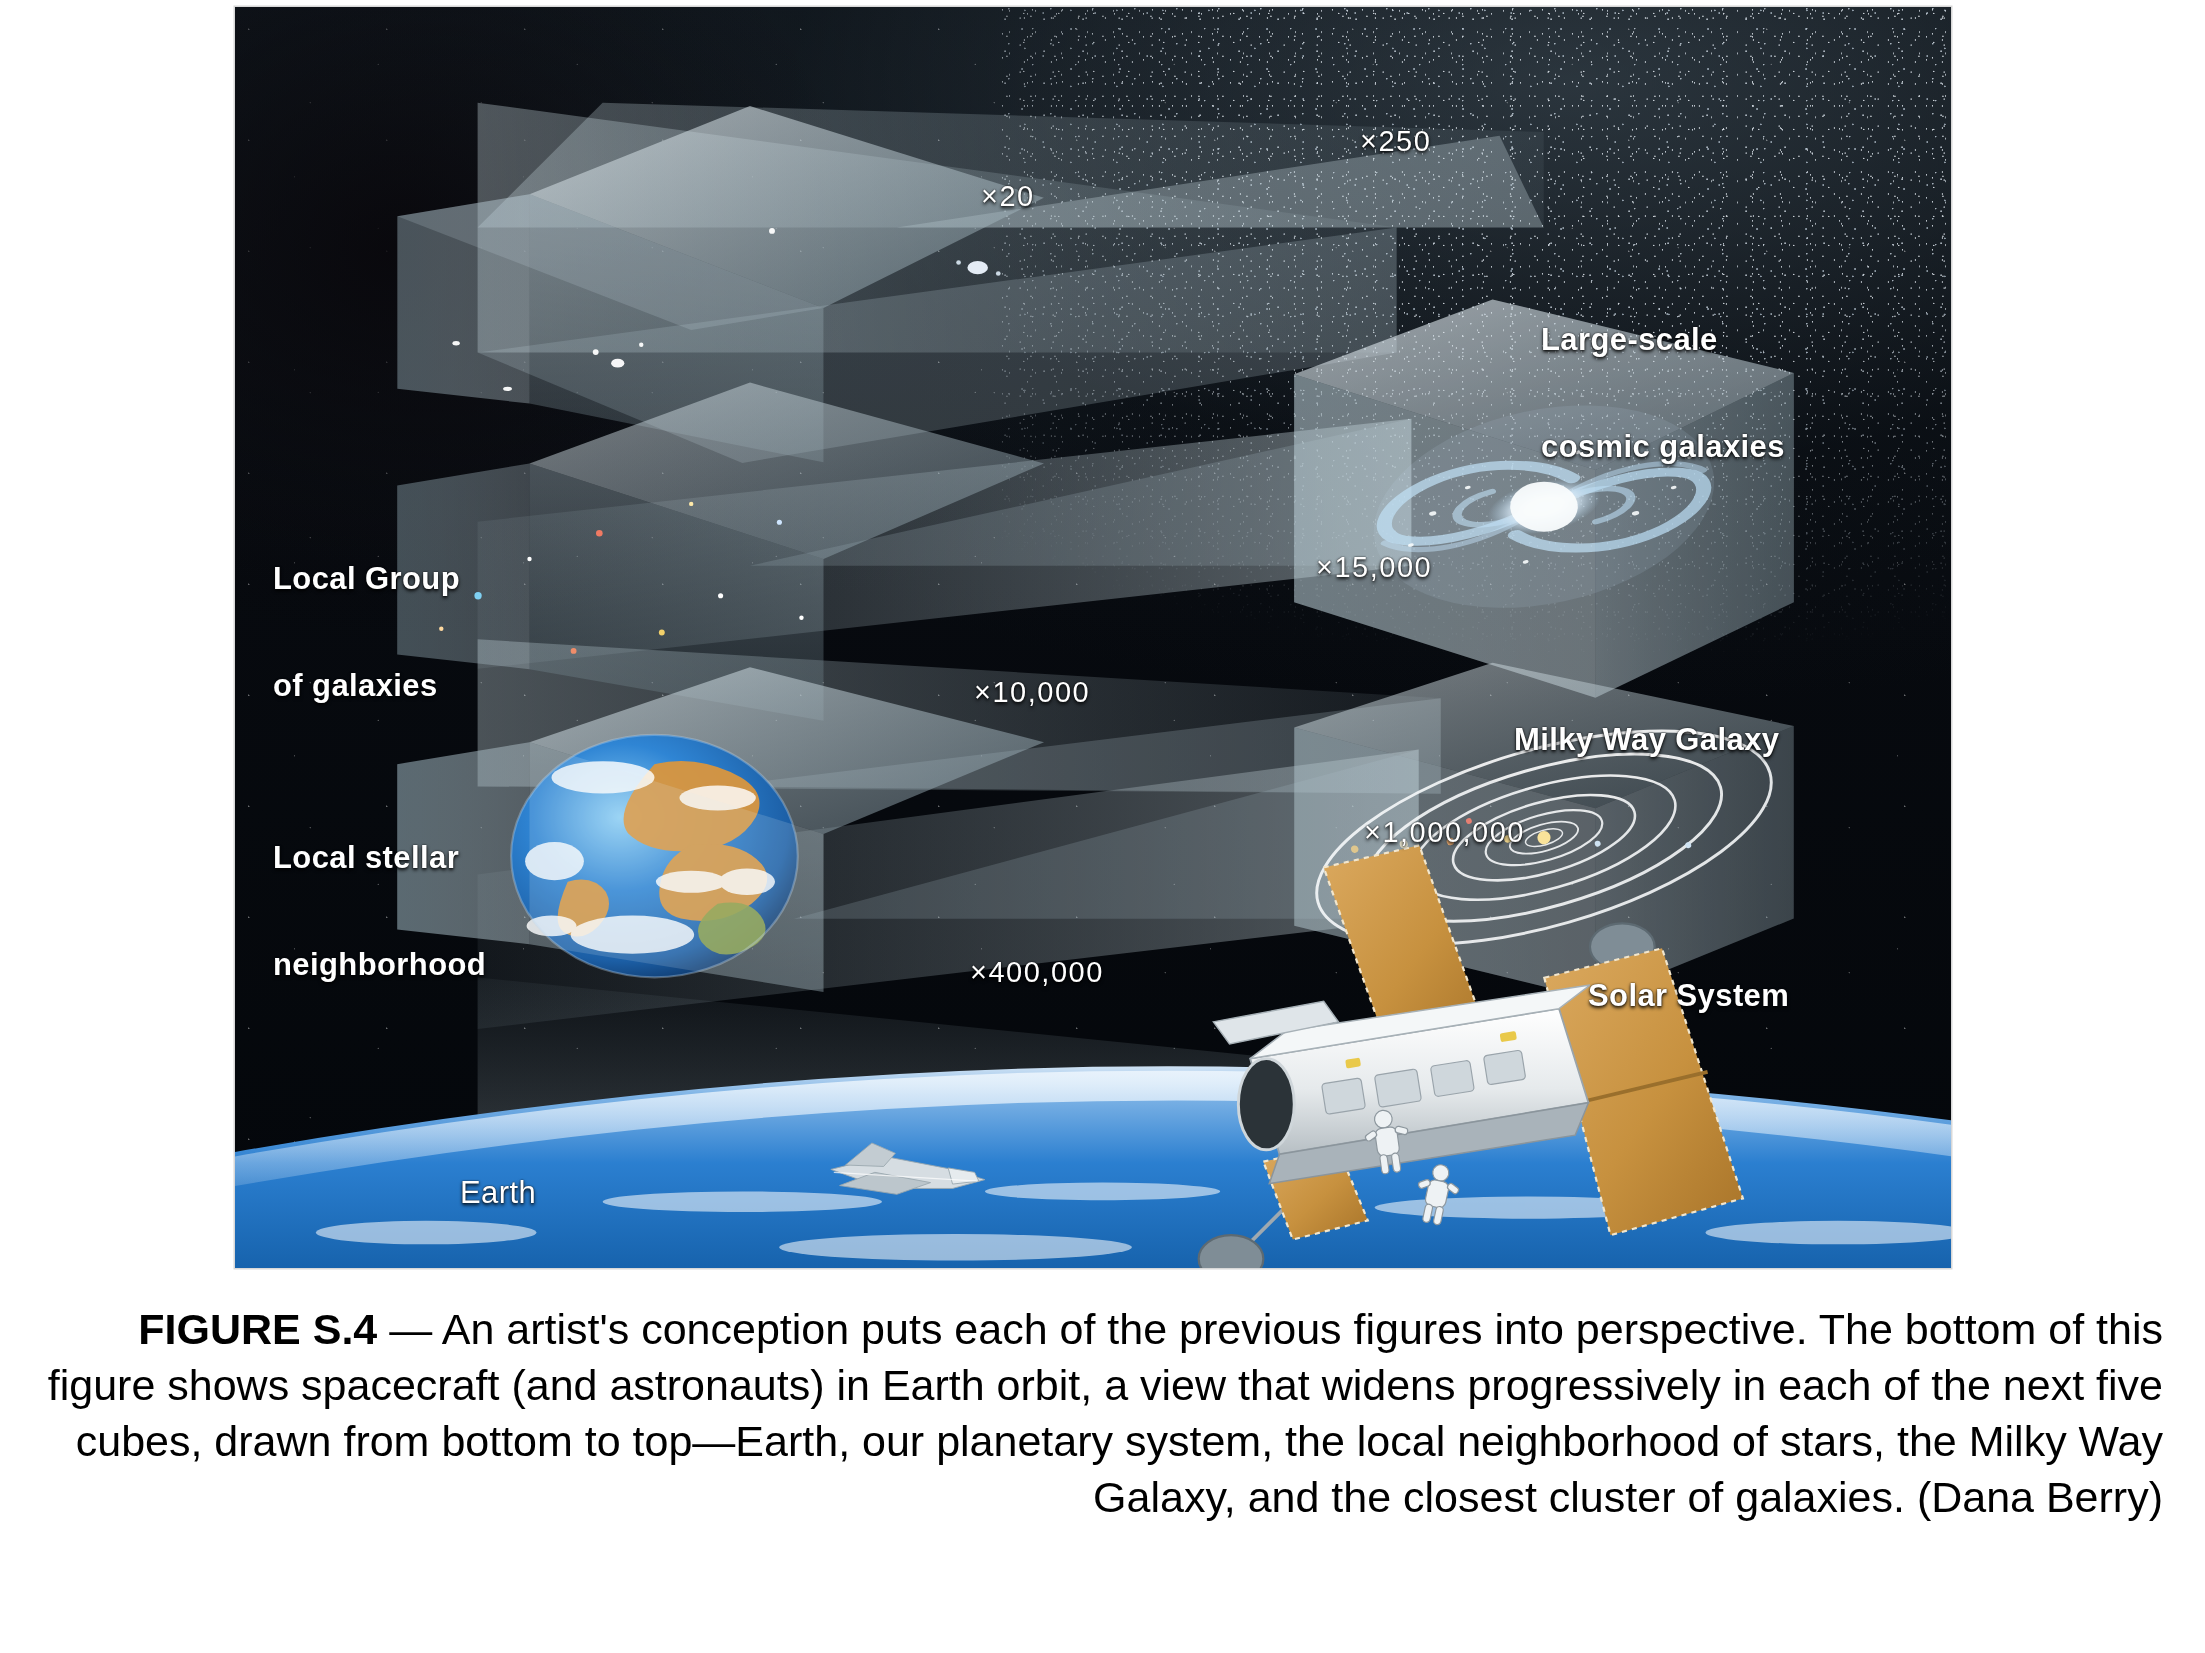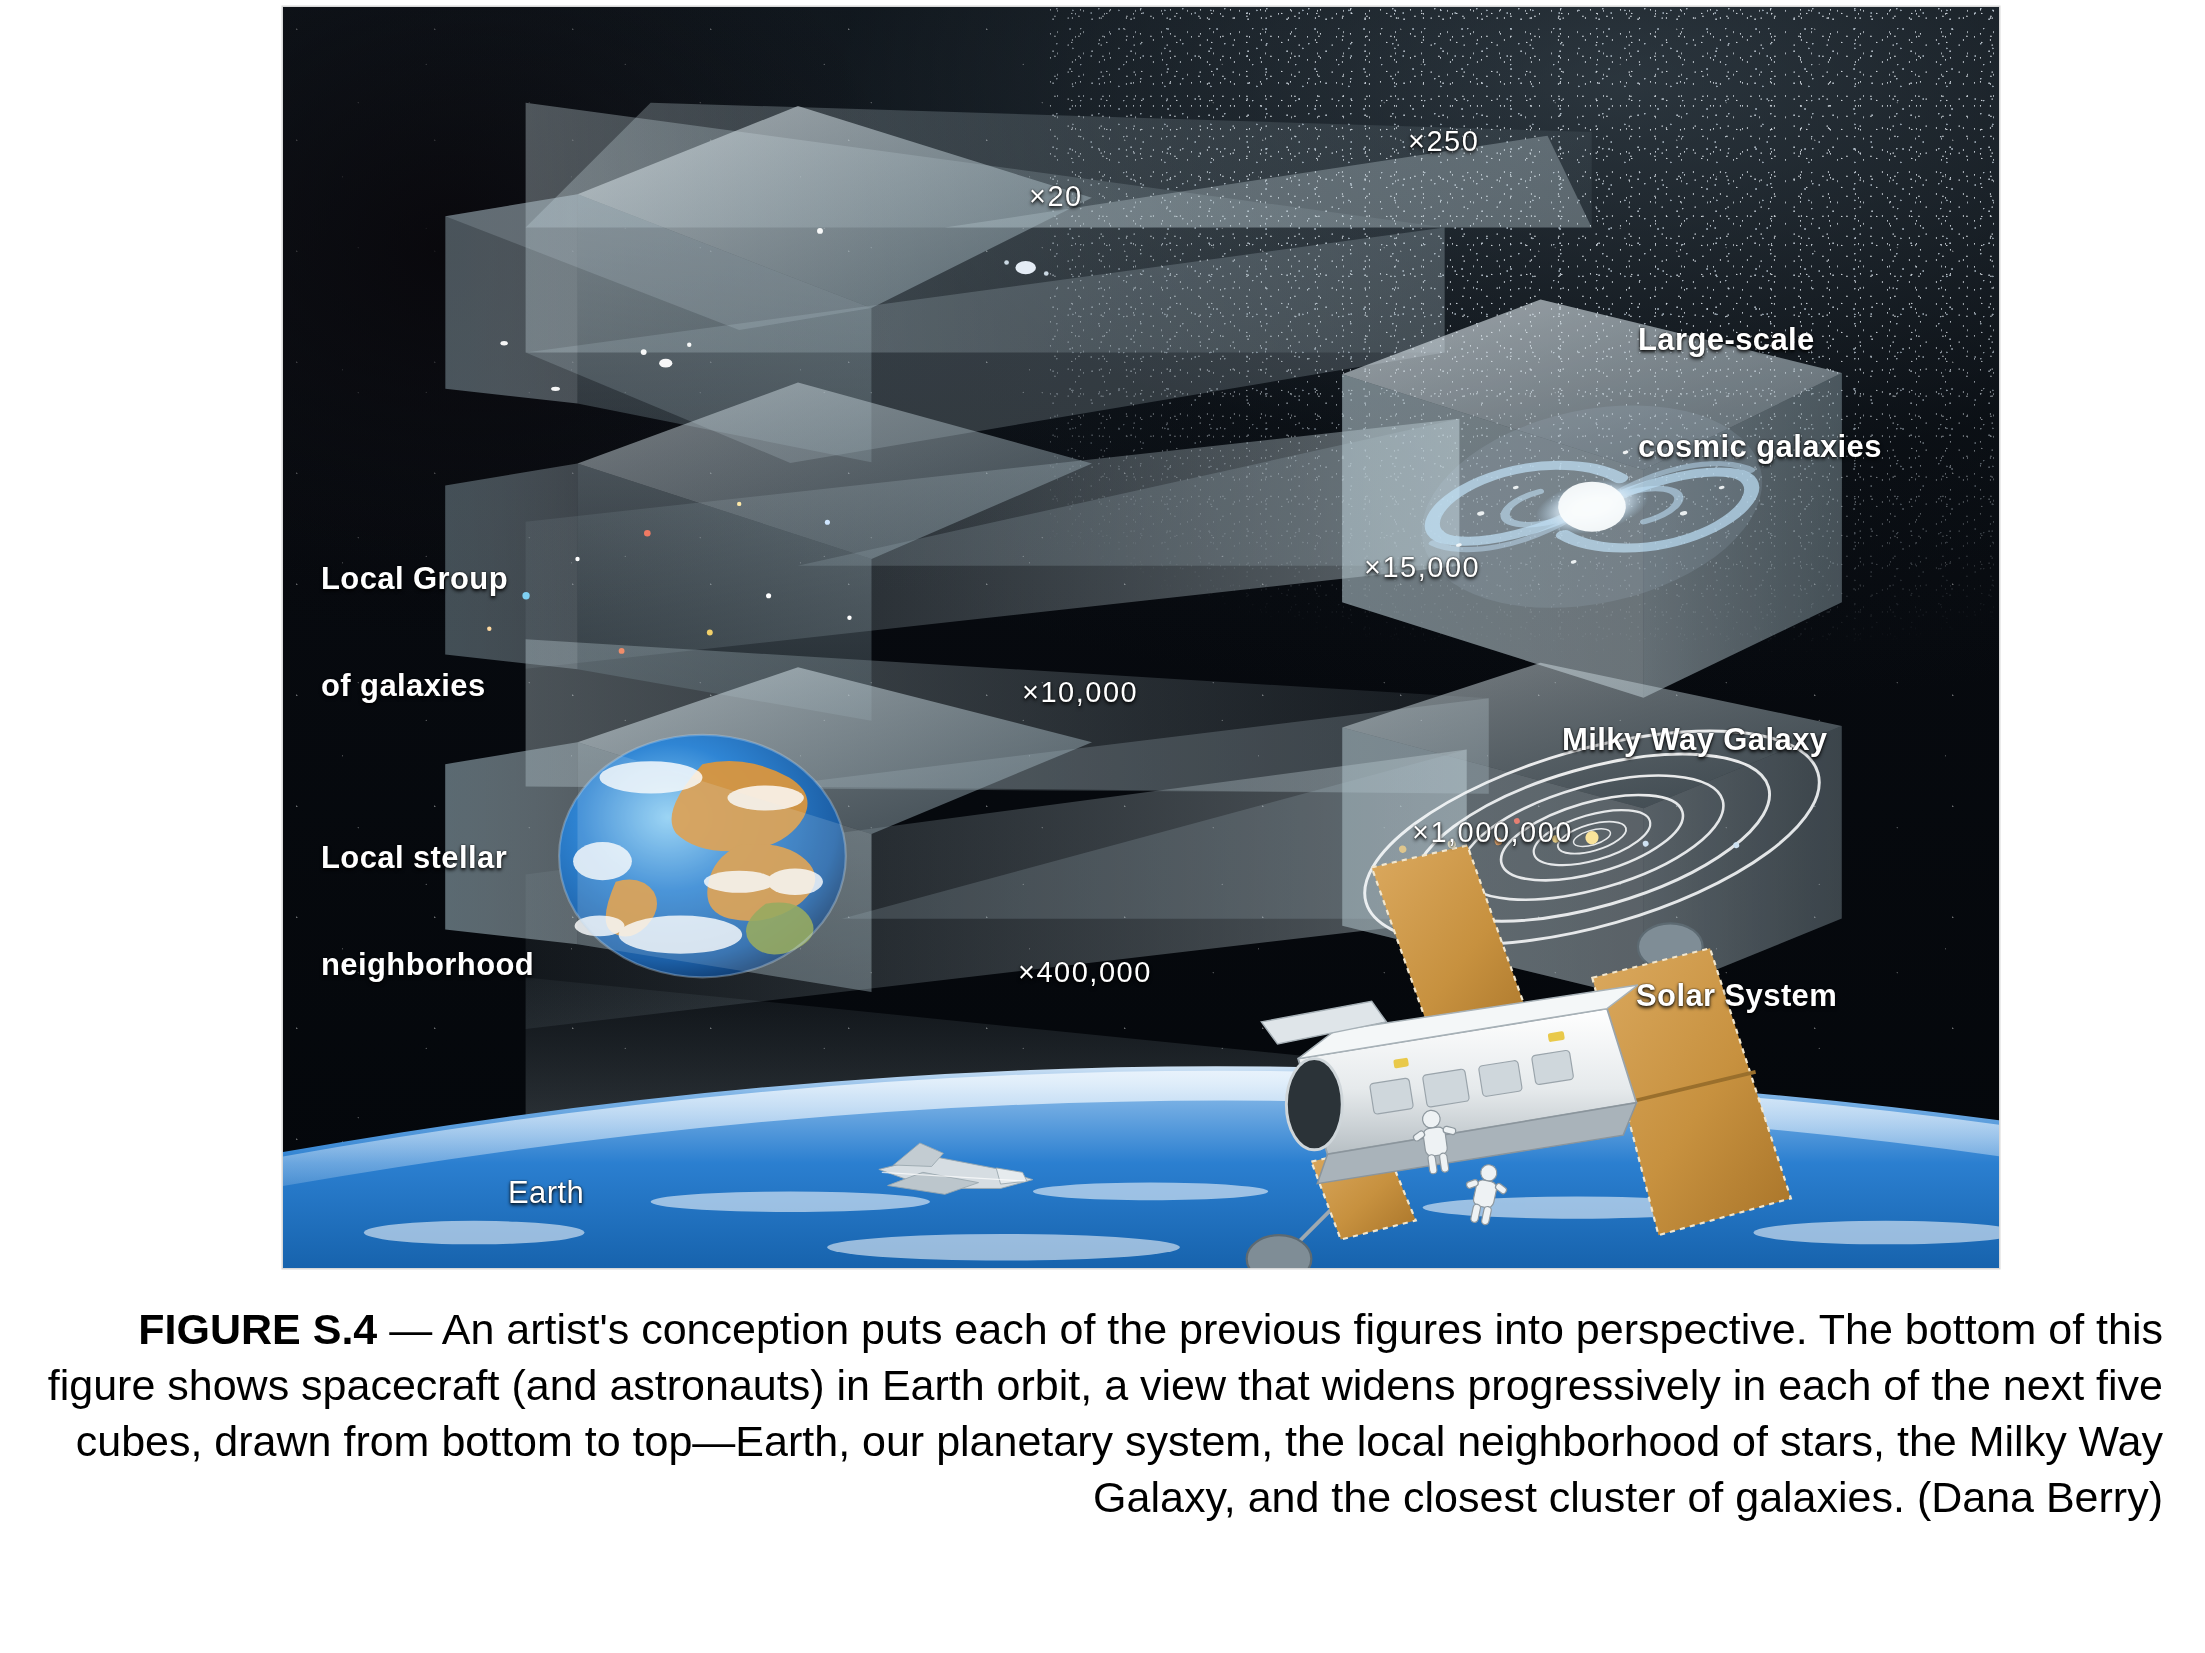--- a/index.html
+++ b/index.html
@@ -5,21 +5,20 @@
   html,body{margin:0;padding:0;background:#ffffff;}
   body{width:2205px;height:1654px;font-family:"Liberation Sans",sans-serif;overflow:hidden;}
 
   #figure-root{position:relative;width:2205px;height:1654px;background:#fff;}
 
   
   #artwork{
     position:absolute;left:235px;top:7.4px;width:1716px;height:1261px;
     background:#05080c;overflow:hidden;
     box-shadow:0 0 0 1.5px #d8d8d8;
-    margin-left:48px;
   }
 
   
   .sky-base{position:absolute;inset:0;
     background:
       radial-gradient(120% 80% at 78% 6%, rgba(70,85,95,0.55) 0%, rgba(20,28,34,0.25) 38%, rgba(3,5,8,0) 62%),
       radial-gradient(90% 60% at 20% 12%, rgba(30,40,48,0.45) 0%, rgba(4,6,10,0) 60%),
       linear-gradient(180deg,#0b1016 0%,#070a0f 45%,#04070b 100%);
   }
   
@@ -456,21 +455,21 @@
     <div class="lbl mag" style="left:746px;top:173px;">×20</div>
 
     <div class="lbl mag" style="left:1081px;top:544px;">×15,000</div>
 
     <div class="lbl mag" style="left:739px;top:669px;">×10,000</div>
 
     <div class="lbl mag" style="left:1129px;top:809px;">×1,000,000</div>
 
     <div class="lbl mag" style="left:735px;top:949px;">×400,000</div>
 
-    <div class="lbl name" style="left:1355px;top:243px;">
+    <div class="lbl name" style="left:1306px;top:243px;">
       <div>Large-scale</div>
       <div>cosmic galaxies</div>
     </div>
 
     <div class="lbl name" style="left:38px;top:761px;">
       <div>Local stellar</div>
       <div>neighborhood</div>
     </div>
 
     <div class="lbl name" style="left:38px;top:482px;">

